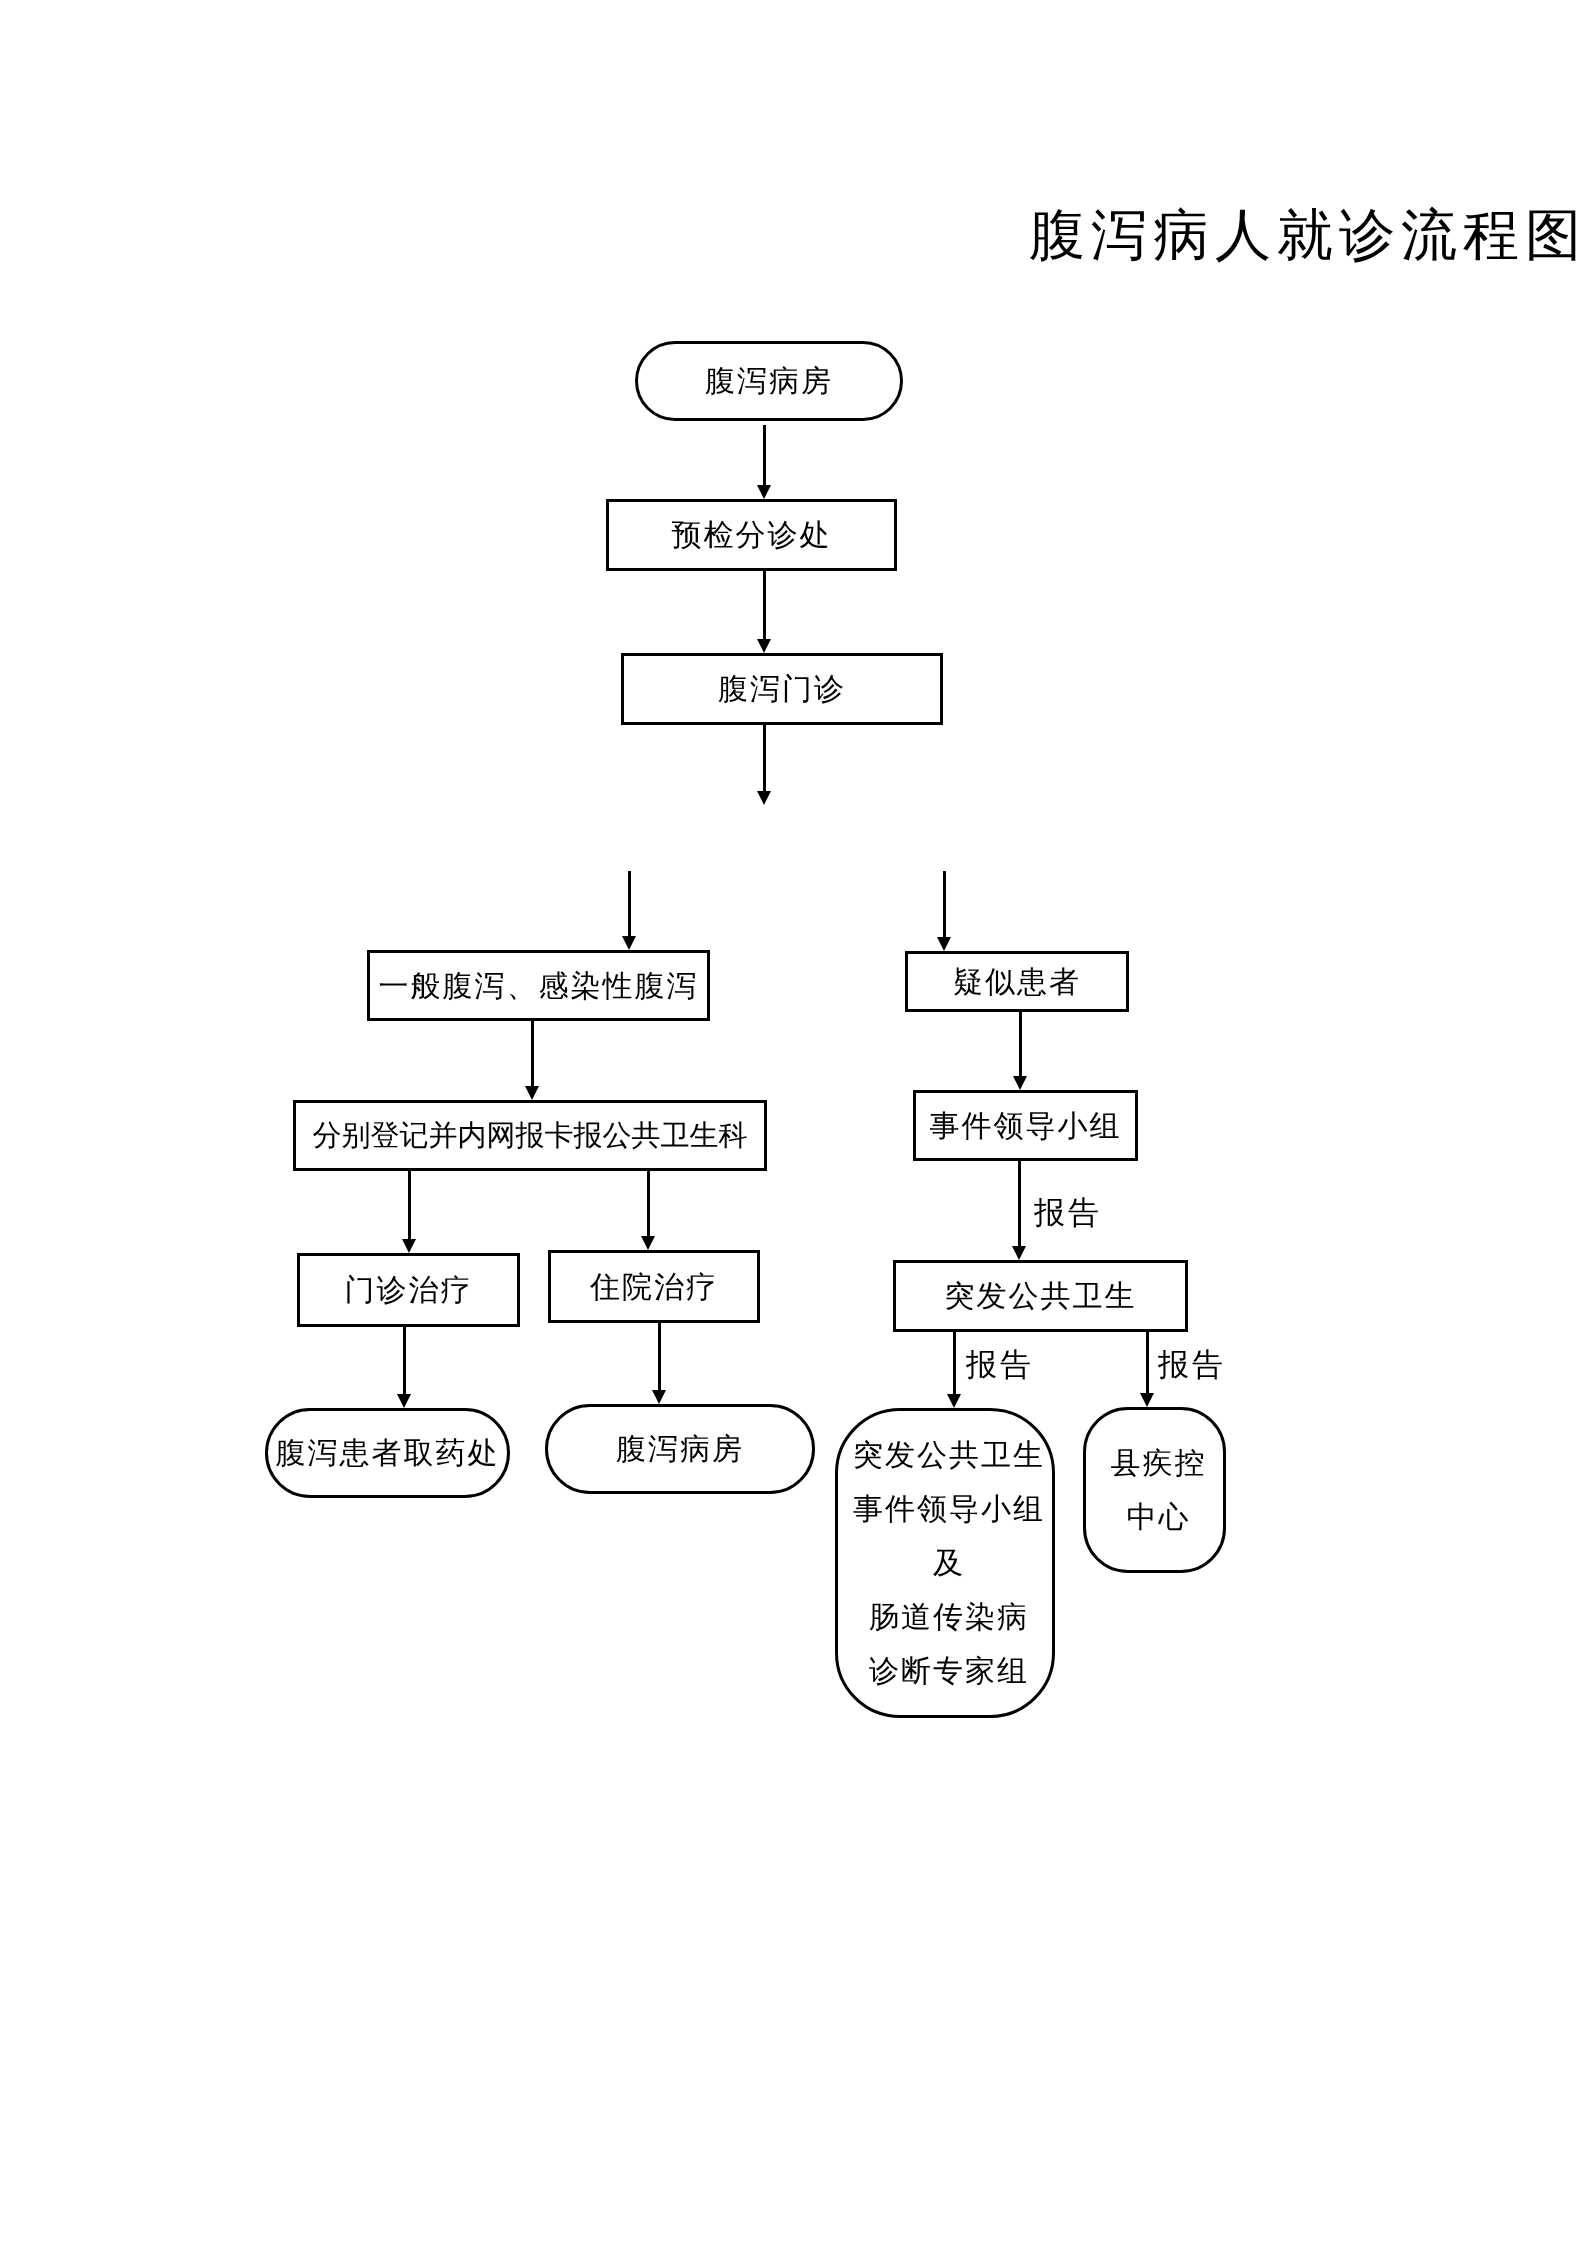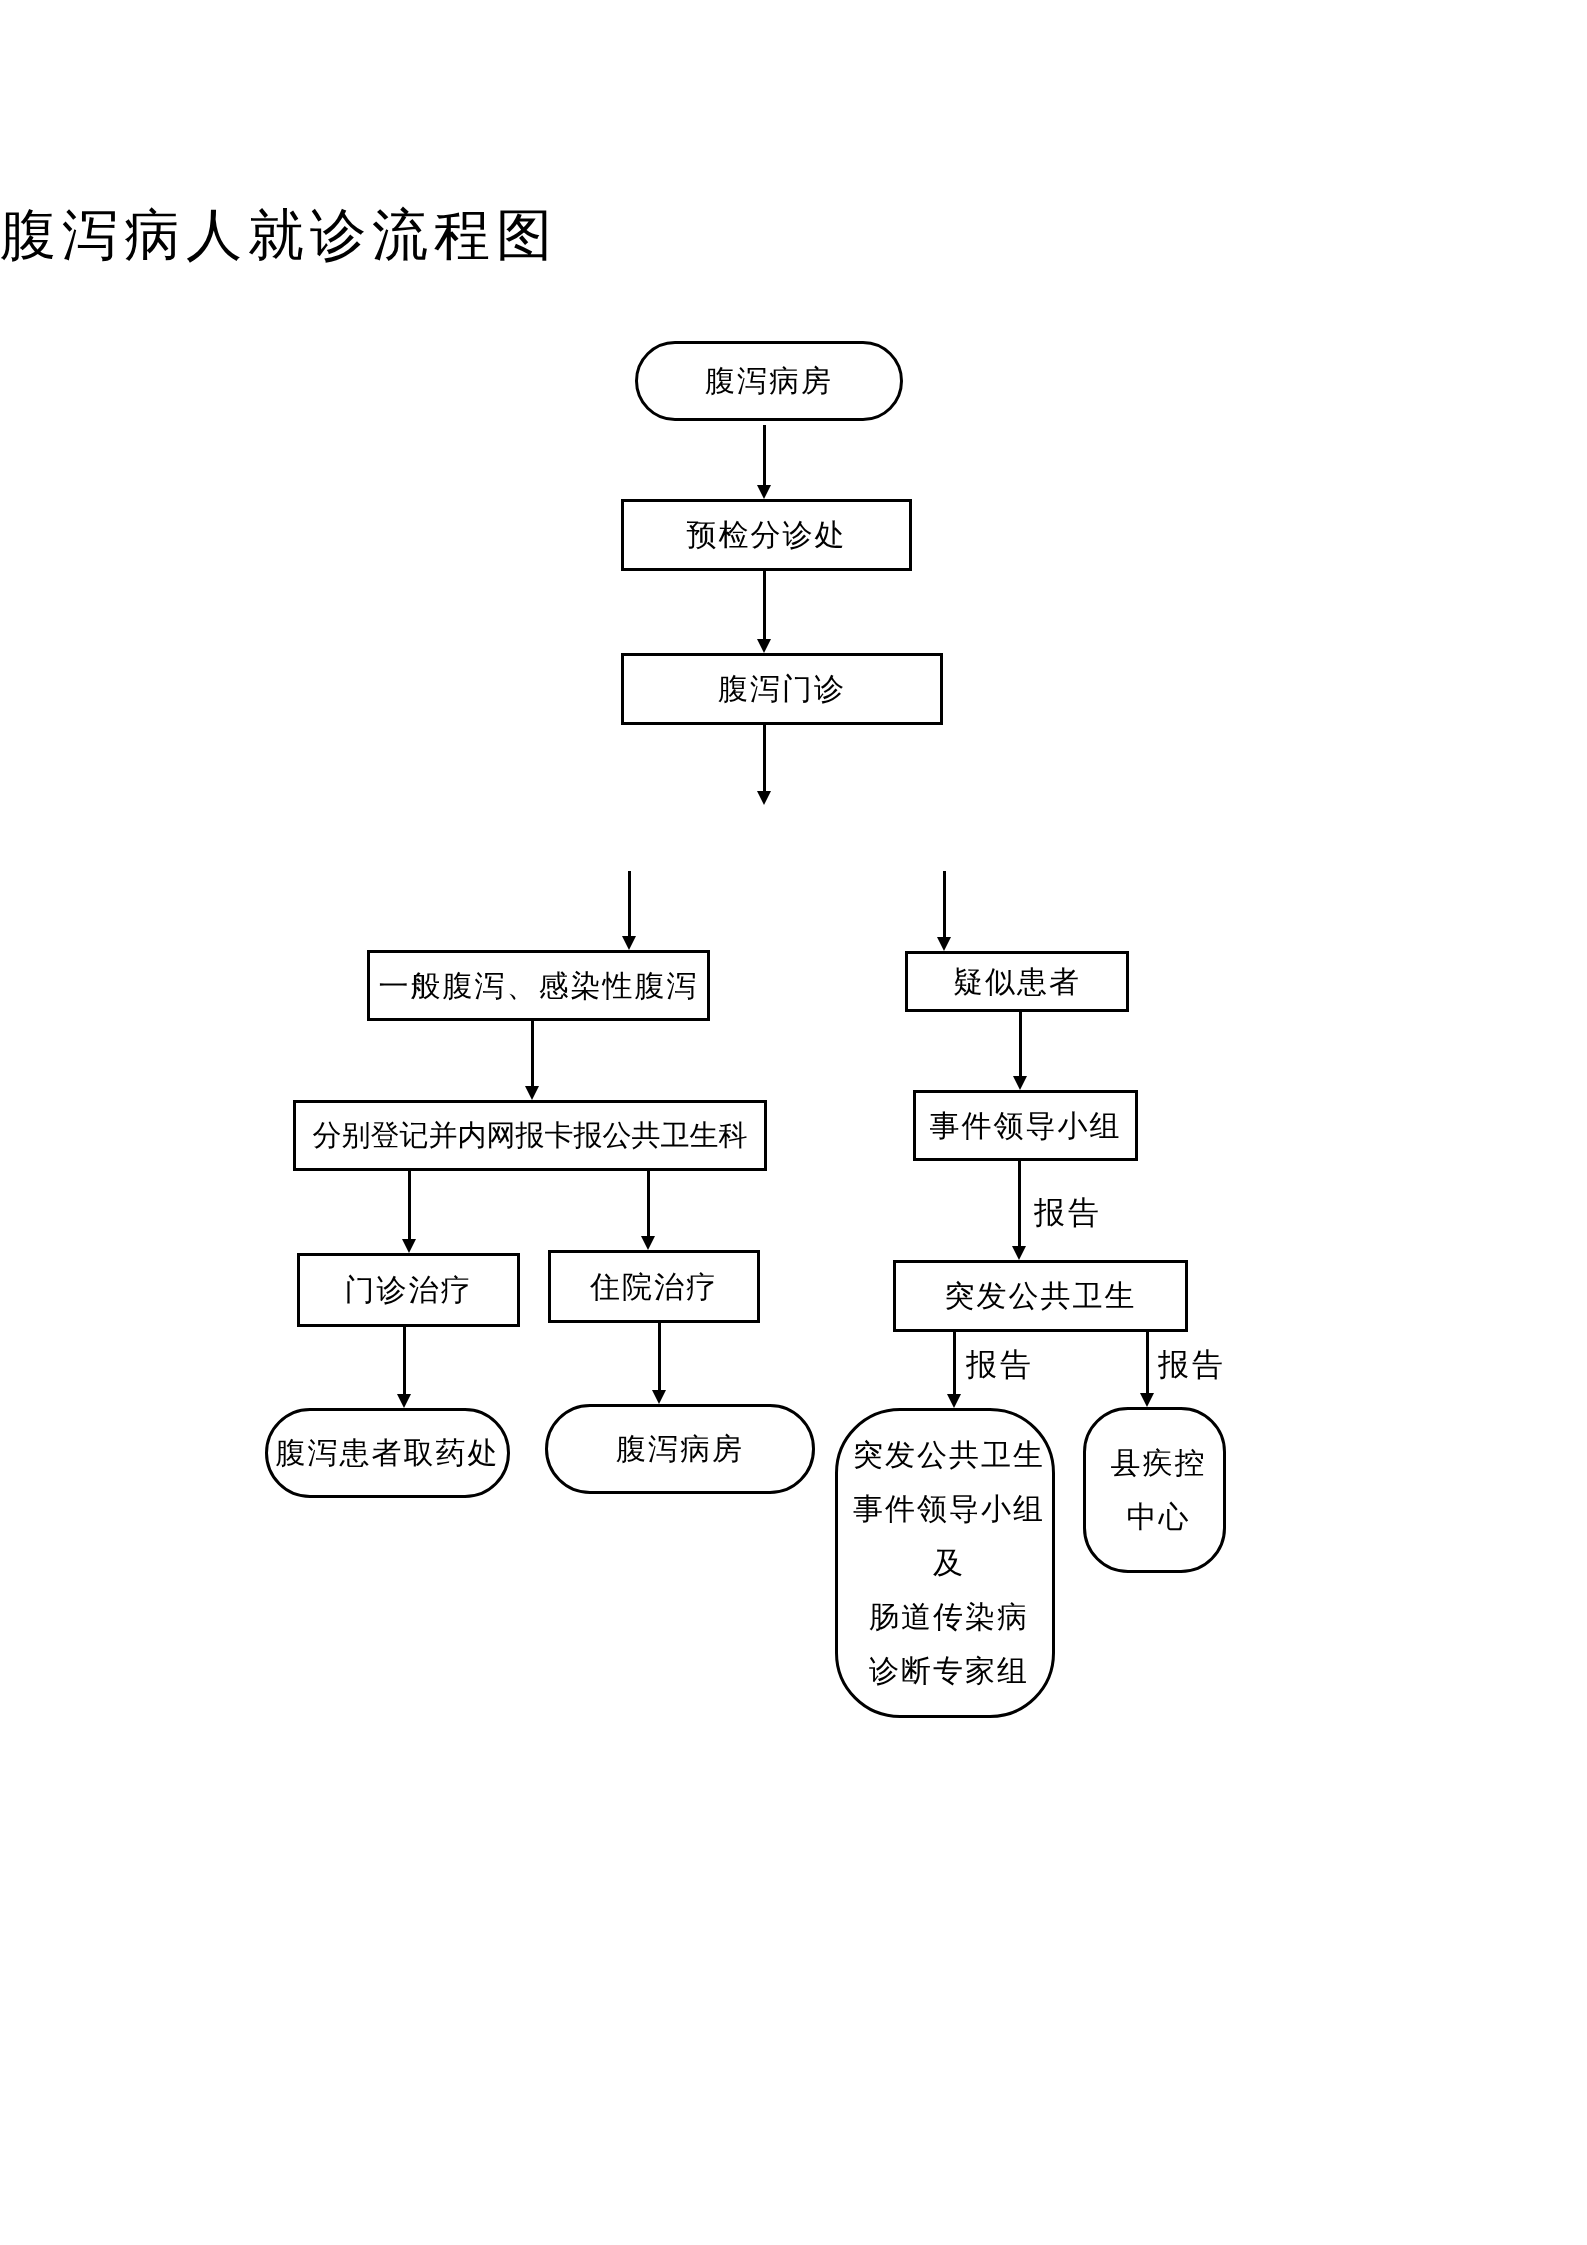--- a/index.html
+++ b/index.html
@@ -14,21 +14,21 @@
     background: #ffffff;
     font-family: "Liberation Serif", "DejaVu Serif", serif;
     color: #000000;
     overflow: hidden;
   }
   .title {
     position: absolute;
     left: 0;
     right: 0;
     top: 198px;
-    text-align: left;
+    text-align: right;
     font-size: 56px;
     letter-spacing: 6px;
     font-weight: 500;
     white-space: nowrap;
   }
   .node {
     position: absolute;
     box-sizing: border-box;
     border: 3px solid #000000;
     background: #ffffff;
@@ -70,21 +70,21 @@
 <body>
 
 <div class="page">
 
   <div class="title">腹泻病人就诊流程图</div>
 
   <div class="node stadium" style="left:635px;top:341px;width:268px;height:80px">
     <span>腹泻病房</span>
   </div>
 
-  <div class="node" style="left:621px;top:499px;width:291px;height:72px">
+  <div class="node" style="left:606px;top:499px;width:291px;height:72px">
     <span>预检分诊处</span>
   </div>
 
   <div class="node" style="left:621px;top:653px;width:322px;height:72px">
     <span>腹泻门诊</span>
   </div>
 
 
   <div class="node" style="left:367px;top:950px;width:343px;height:71px">
     <span>一般腹泻、感染性腹泻</span>

